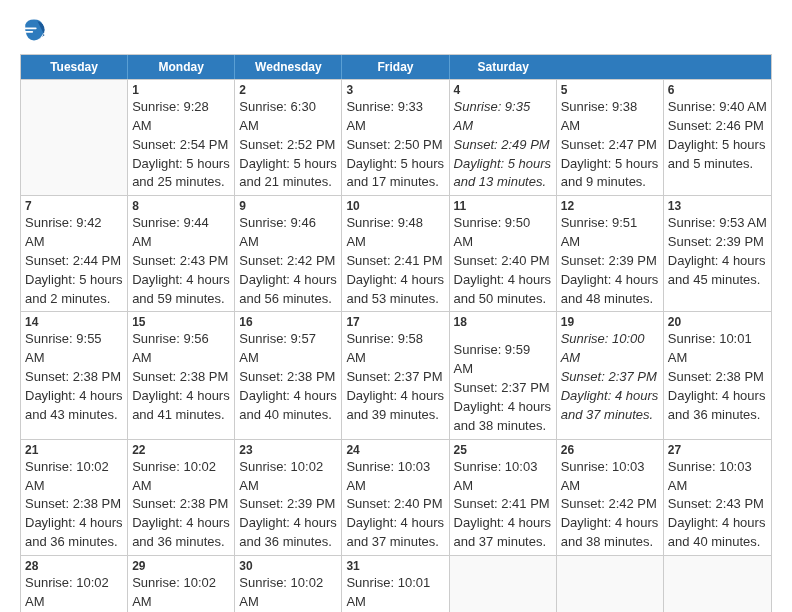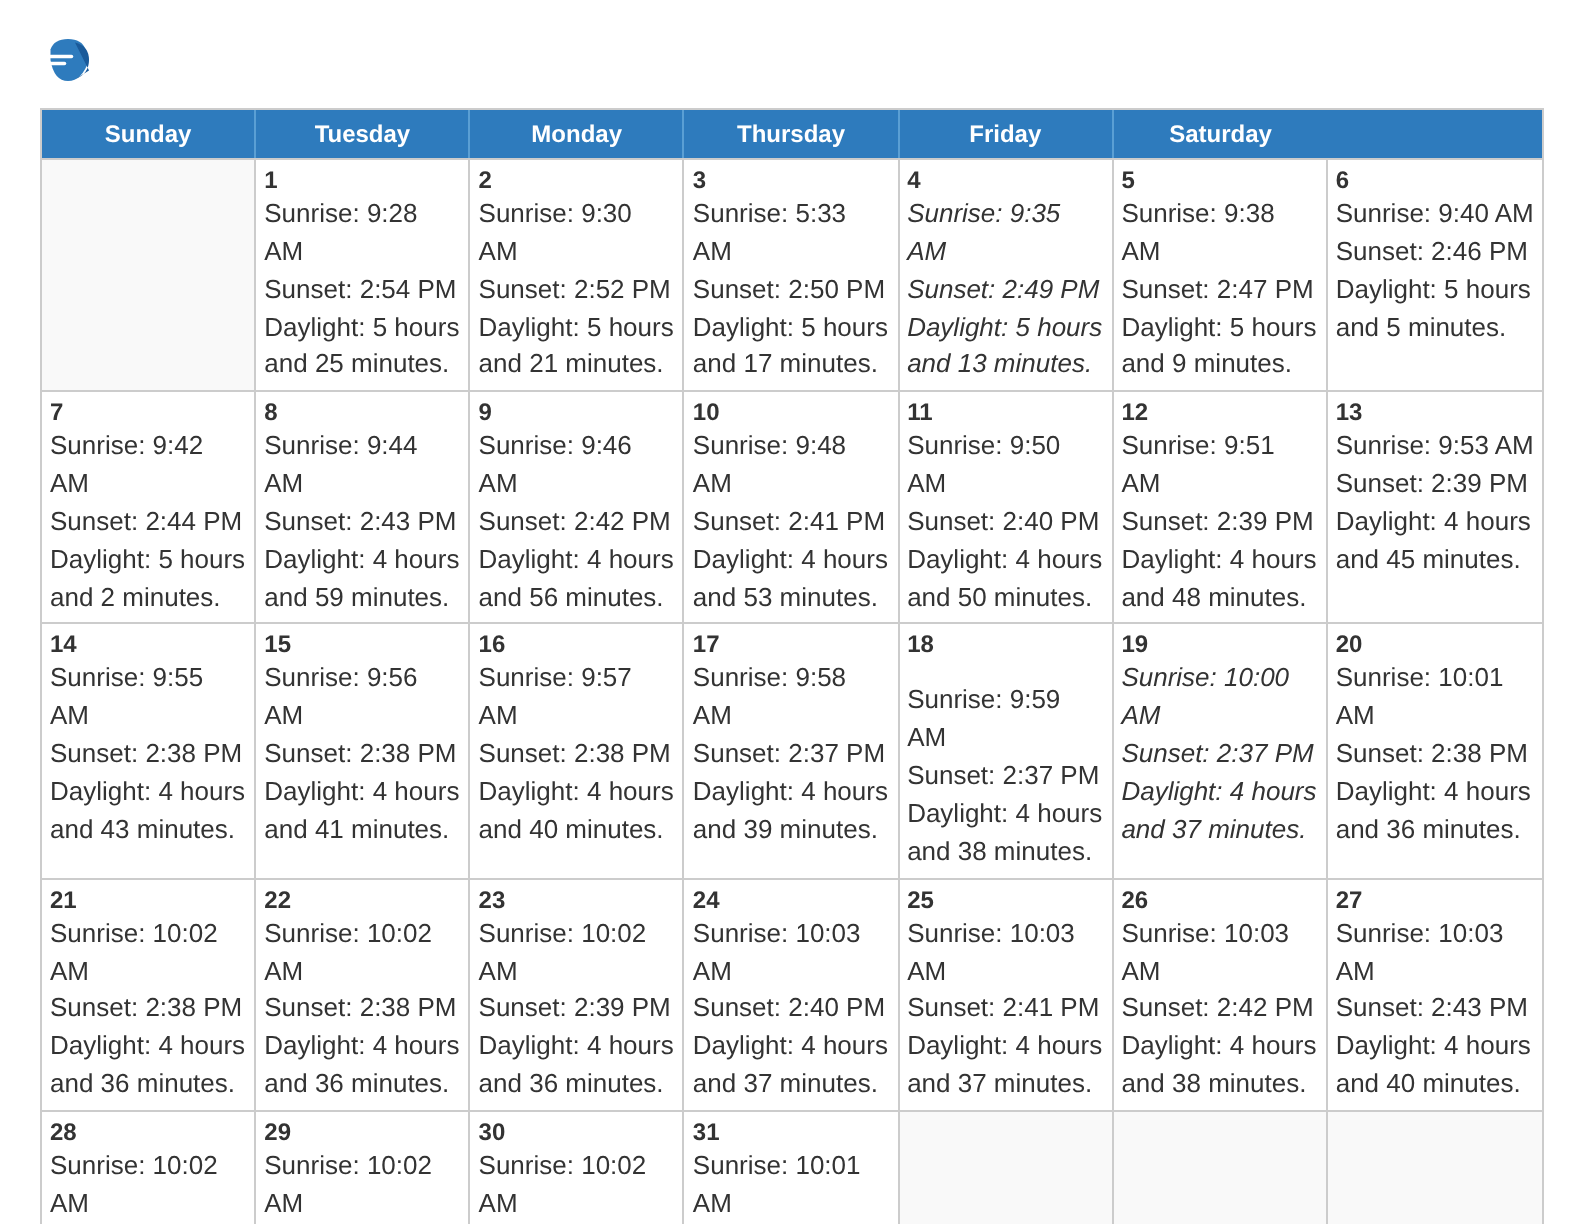--- a/index.html
+++ b/index.html
@@ -134,47 +134,46 @@
       </div>
     </div>
     <div class="title-block">
       <div class="month-title"></div>
       <div class="subtitle"></div>
     </div>
   </div>
 
   <div class="calendar">
     <div class="cal-header-row">
-    <div class="cal-header-cell">Sunday</div>
         <div class="cal-header-cell">Tuesday</div>
         <div class="cal-header-cell">Monday</div>
-        <div class="cal-header-cell">Thursday</div>
+        <div class="cal-header-cell">Wednesday</div>
         <div class="cal-header-cell">Friday</div>
         <div class="cal-header-cell">Saturday</div>
       </div>
     <div class="cal-body">
     <div class="cal-week">
           <div class="cal-cell empty"></div>
           <div class="cal-cell">
             <span class="day-num">1</span>
             <div class="cell-info" style="white-space: pre-line;">Sunrise: 9:28 AM
 Sunset: 2:54 PM
 Daylight: 5 hours
 and 25 minutes.</div>
           </div>
           <div class="cal-cell">
             <span class="day-num">2</span>
-            <div class="cell-info" style="white-space: pre-line;">Sunrise: 9:30 AM
+            <div class="cell-info" style="white-space: pre-line;">Sunrise: 6:30 AM
 Sunset: 2:52 PM
 Daylight: 5 hours
 and 21 minutes.</div>
           </div>
           <div class="cal-cell">
             <span class="day-num">3</span>
-            <div class="cell-info" style="white-space: pre-line;">Sunrise: 5:33 AM
+            <div class="cell-info" style="white-space: pre-line;">Sunrise: 9:33 AM
 Sunset: 2:50 PM
 Daylight: 5 hours
 and 17 minutes.</div>
           </div>
           <div class="cal-cell">
             <span class="day-num">4</span>
             <div class="cell-info" style="white-space: pre-line; font-style: italic;">Sunrise: 9:35 AM
 Sunset: 2:49 PM
 Daylight: 5 hours
 and 13 minutes.</div>

